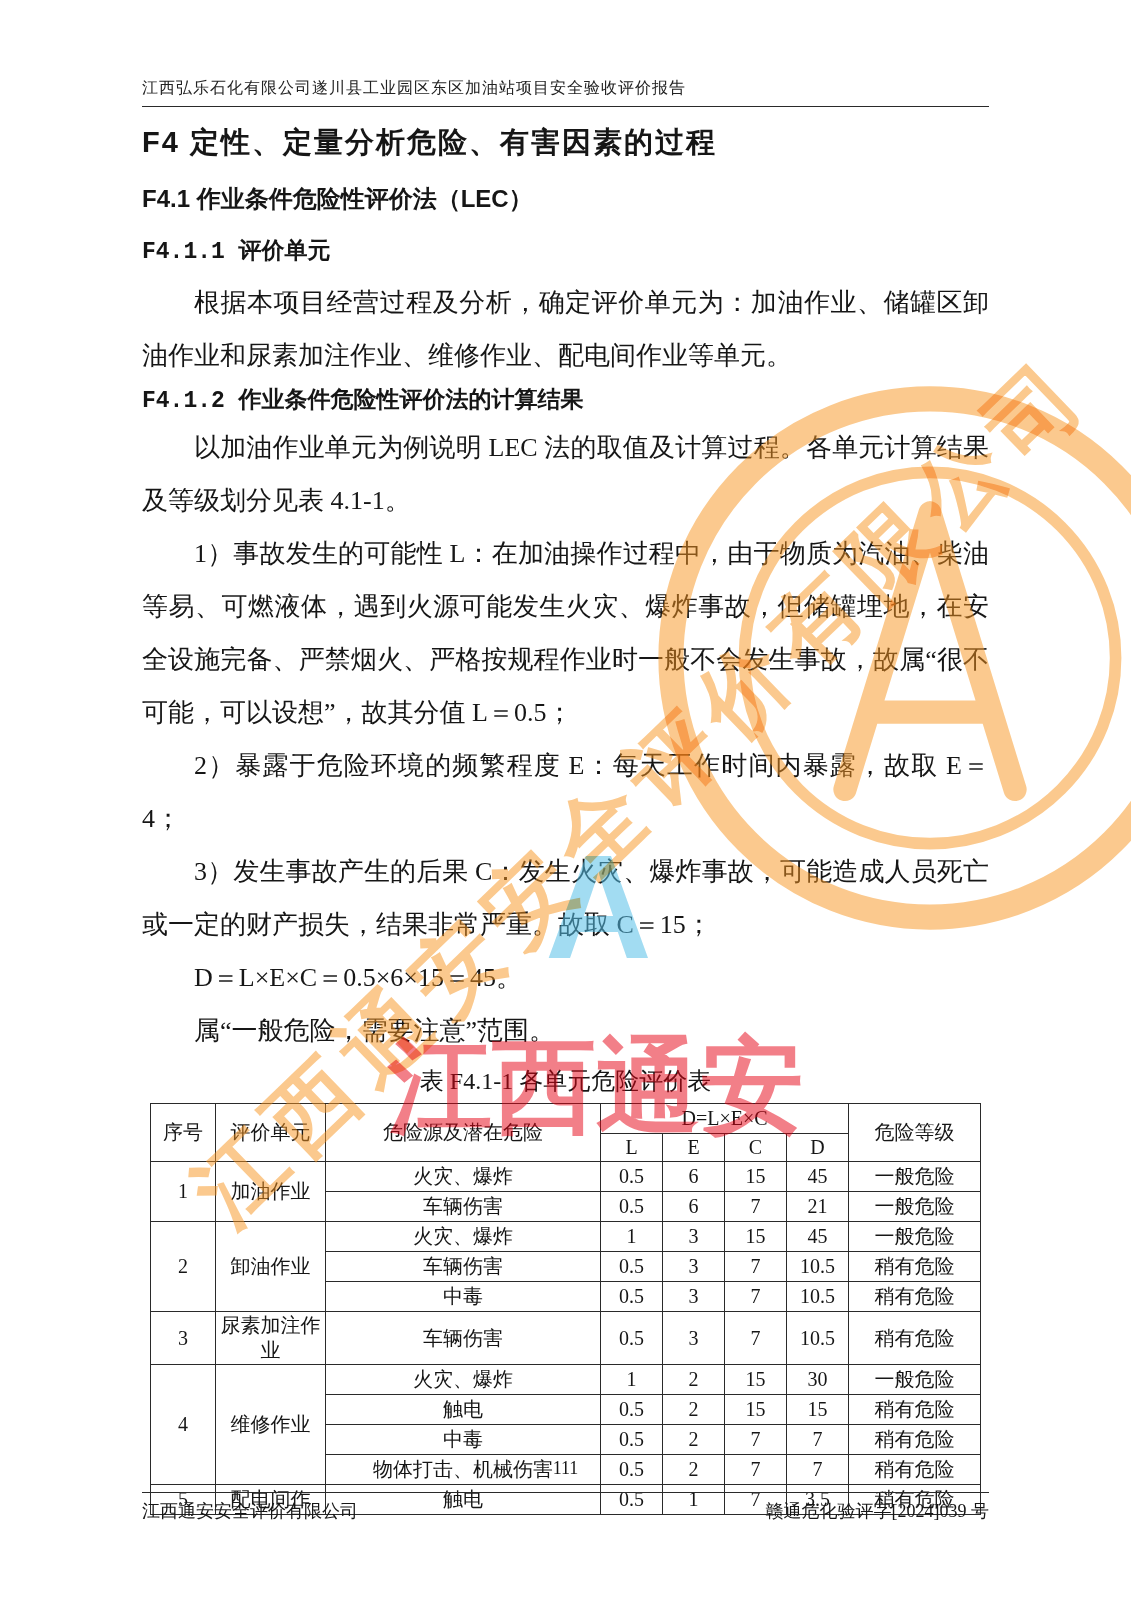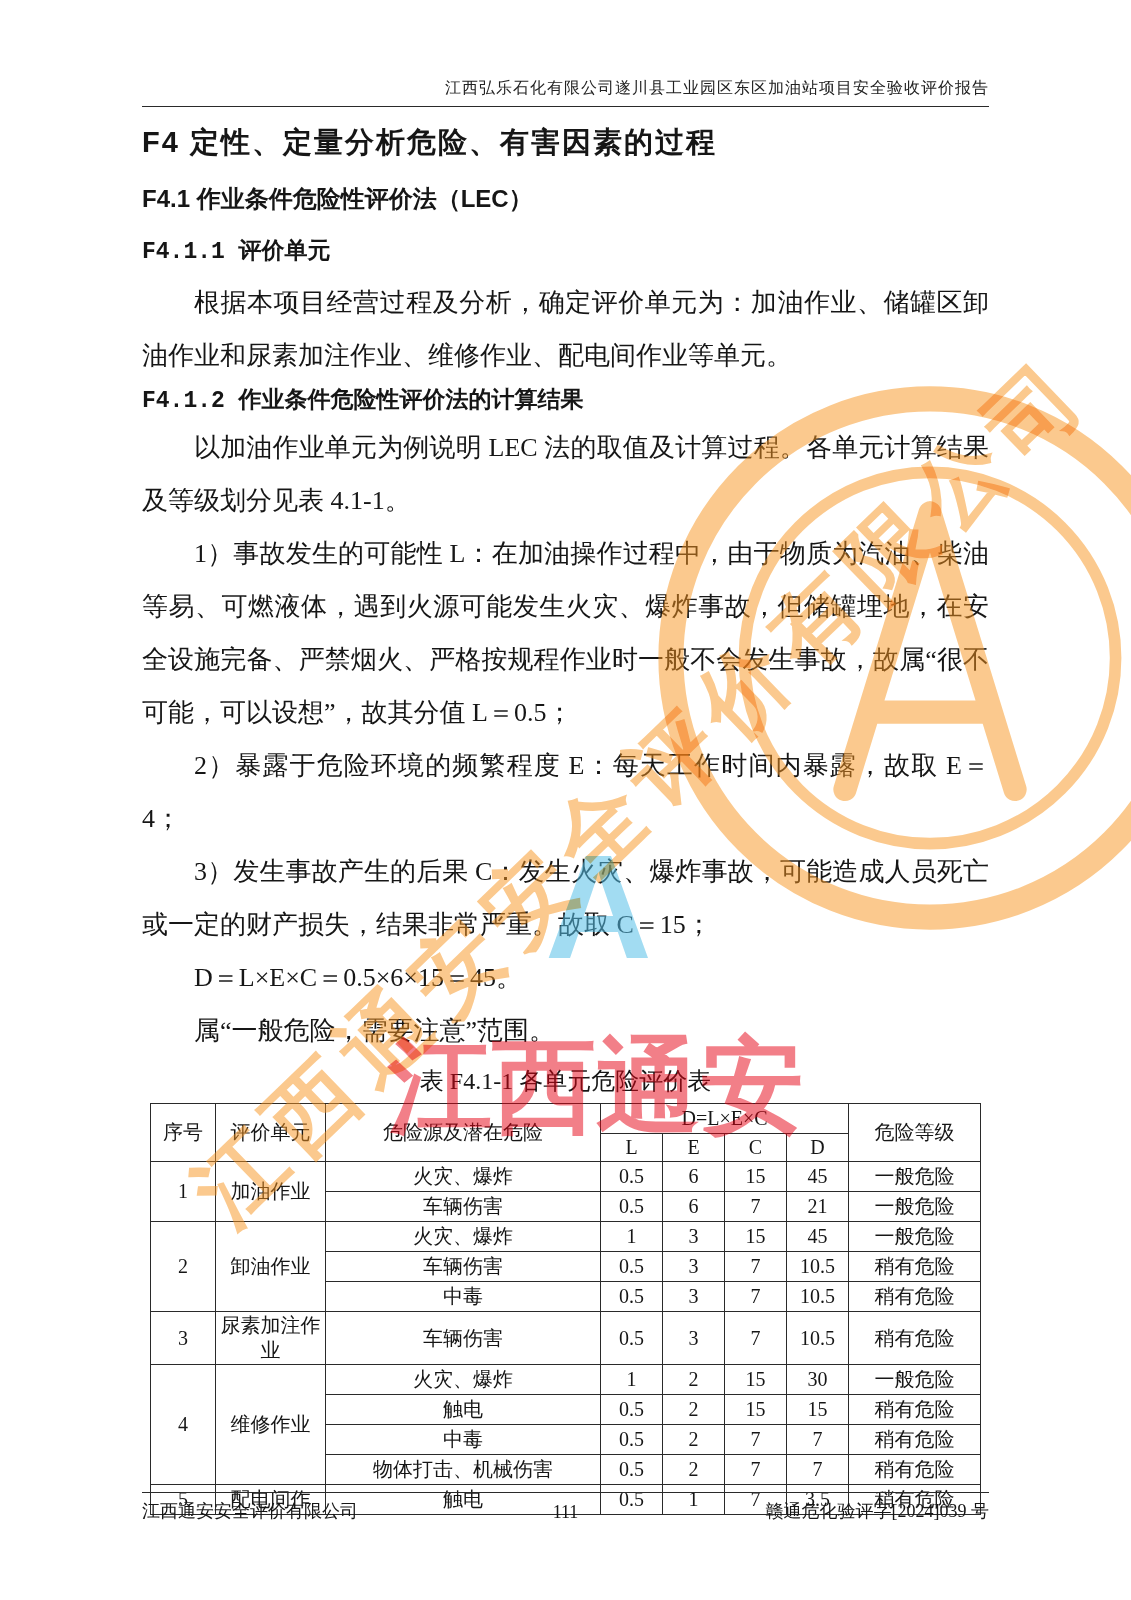--- a/index.html
+++ b/index.html
@@ -5,21 +5,21 @@
   * { margin:0; padding:0; box-sizing:border-box; }
   html,body { background:#ffffff; }
   .page {
     position:relative; width:1131px; height:1600px; background:#ffffff;
     overflow:hidden; color:#161616;
     font-family:"Liberation Serif","DejaVu Serif",serif;
   }
   .content { position:absolute; left:142px; top:78px; width:847px; z-index:2; }
 
   .doc-header {
-    text-align:right; font-size:16px; letter-spacing:1px; color:#222;
+    text-align:left; font-size:16px; letter-spacing:1px; color:#222;
     padding-bottom:7px; border-bottom:1.5px solid #2a2a2a;
   }
   .doc-title {
     margin-top:16px; text-align:left; font-size:29px; font-weight:700;
     letter-spacing:2px; font-family:"Liberation Sans","DejaVu Sans",sans-serif;
   }
   .h2 { margin-top:20px; font-size:24px; font-weight:700; font-family:"Liberation Sans","DejaVu Sans",sans-serif; }
   .h3 { margin-top:20px; font-size:23px; font-weight:700; font-family:Liberation Mono, monospace; }
 
   .para { font-size:26px; line-height:53px; text-align:justify; text-indent:2em; margin-top:0; }
@@ -30,21 +30,21 @@
   table.risk {
     border-collapse:collapse; width:830px; margin:6px auto 0;
     font-size:20px; text-align:center; table-layout:fixed;
   }
   .risk th, .risk td { border:1.5px solid #2a2a2a; padding:1px 2px; font-weight:400; vertical-align:middle; line-height:1.25; }
   .risk thead tr.hrow1 th { height:30px; }
   .risk thead tr.hrow2 th { height:26px; }
   .risk tbody td { height:30px; }
   col.c-no{width:65px} col.c-unit{width:110px} col.c-haz{width:275px} col.c-v{width:62px} col.c-level{width:132px}
 
-  .page-number { position:absolute; left:0; right:0; top:1458px; text-align:center; font-size:18px; z-index:2;margin-top:44px; }
+  .page-number { position:absolute; left:0; right:0; top:1458px; text-align:center; font-size:18px; z-index:2; }
   .doc-footer {
     position:absolute; left:142px; width:847px; top:1492px; z-index:2;
     border-top:1.5px solid #2a2a2a; padding-top:6px;
     display:flex; justify-content:space-between; font-size:18px;
   }
 
   
   .watermark { position:absolute; inset:0; z-index:3; pointer-events:none; }
   .wm { position:absolute; mix-blend-mode:multiply; }
   .wm-ring { left:640px; top:368px; opacity:.5; }

